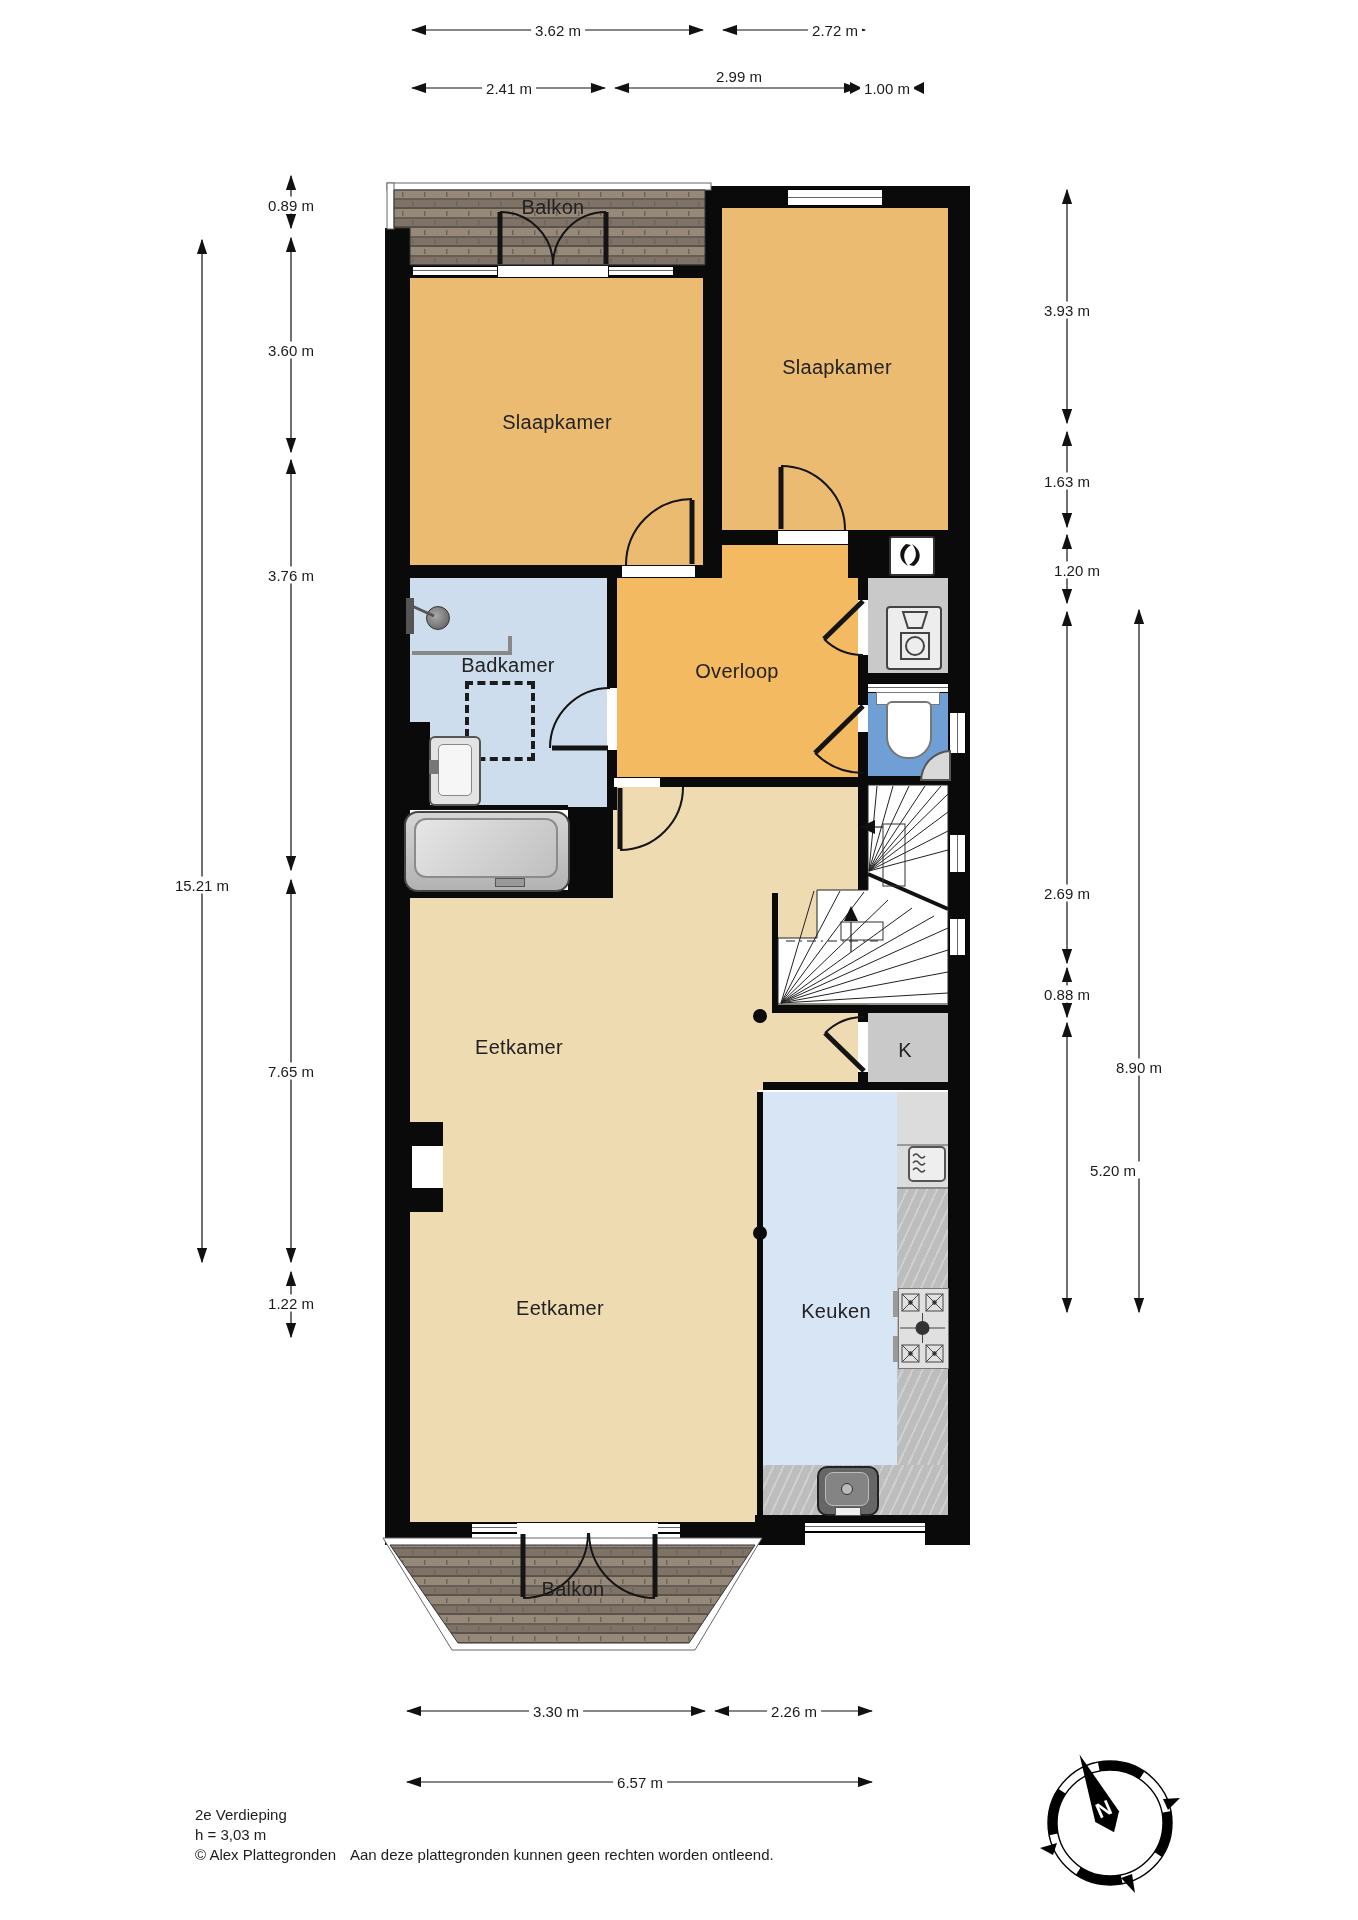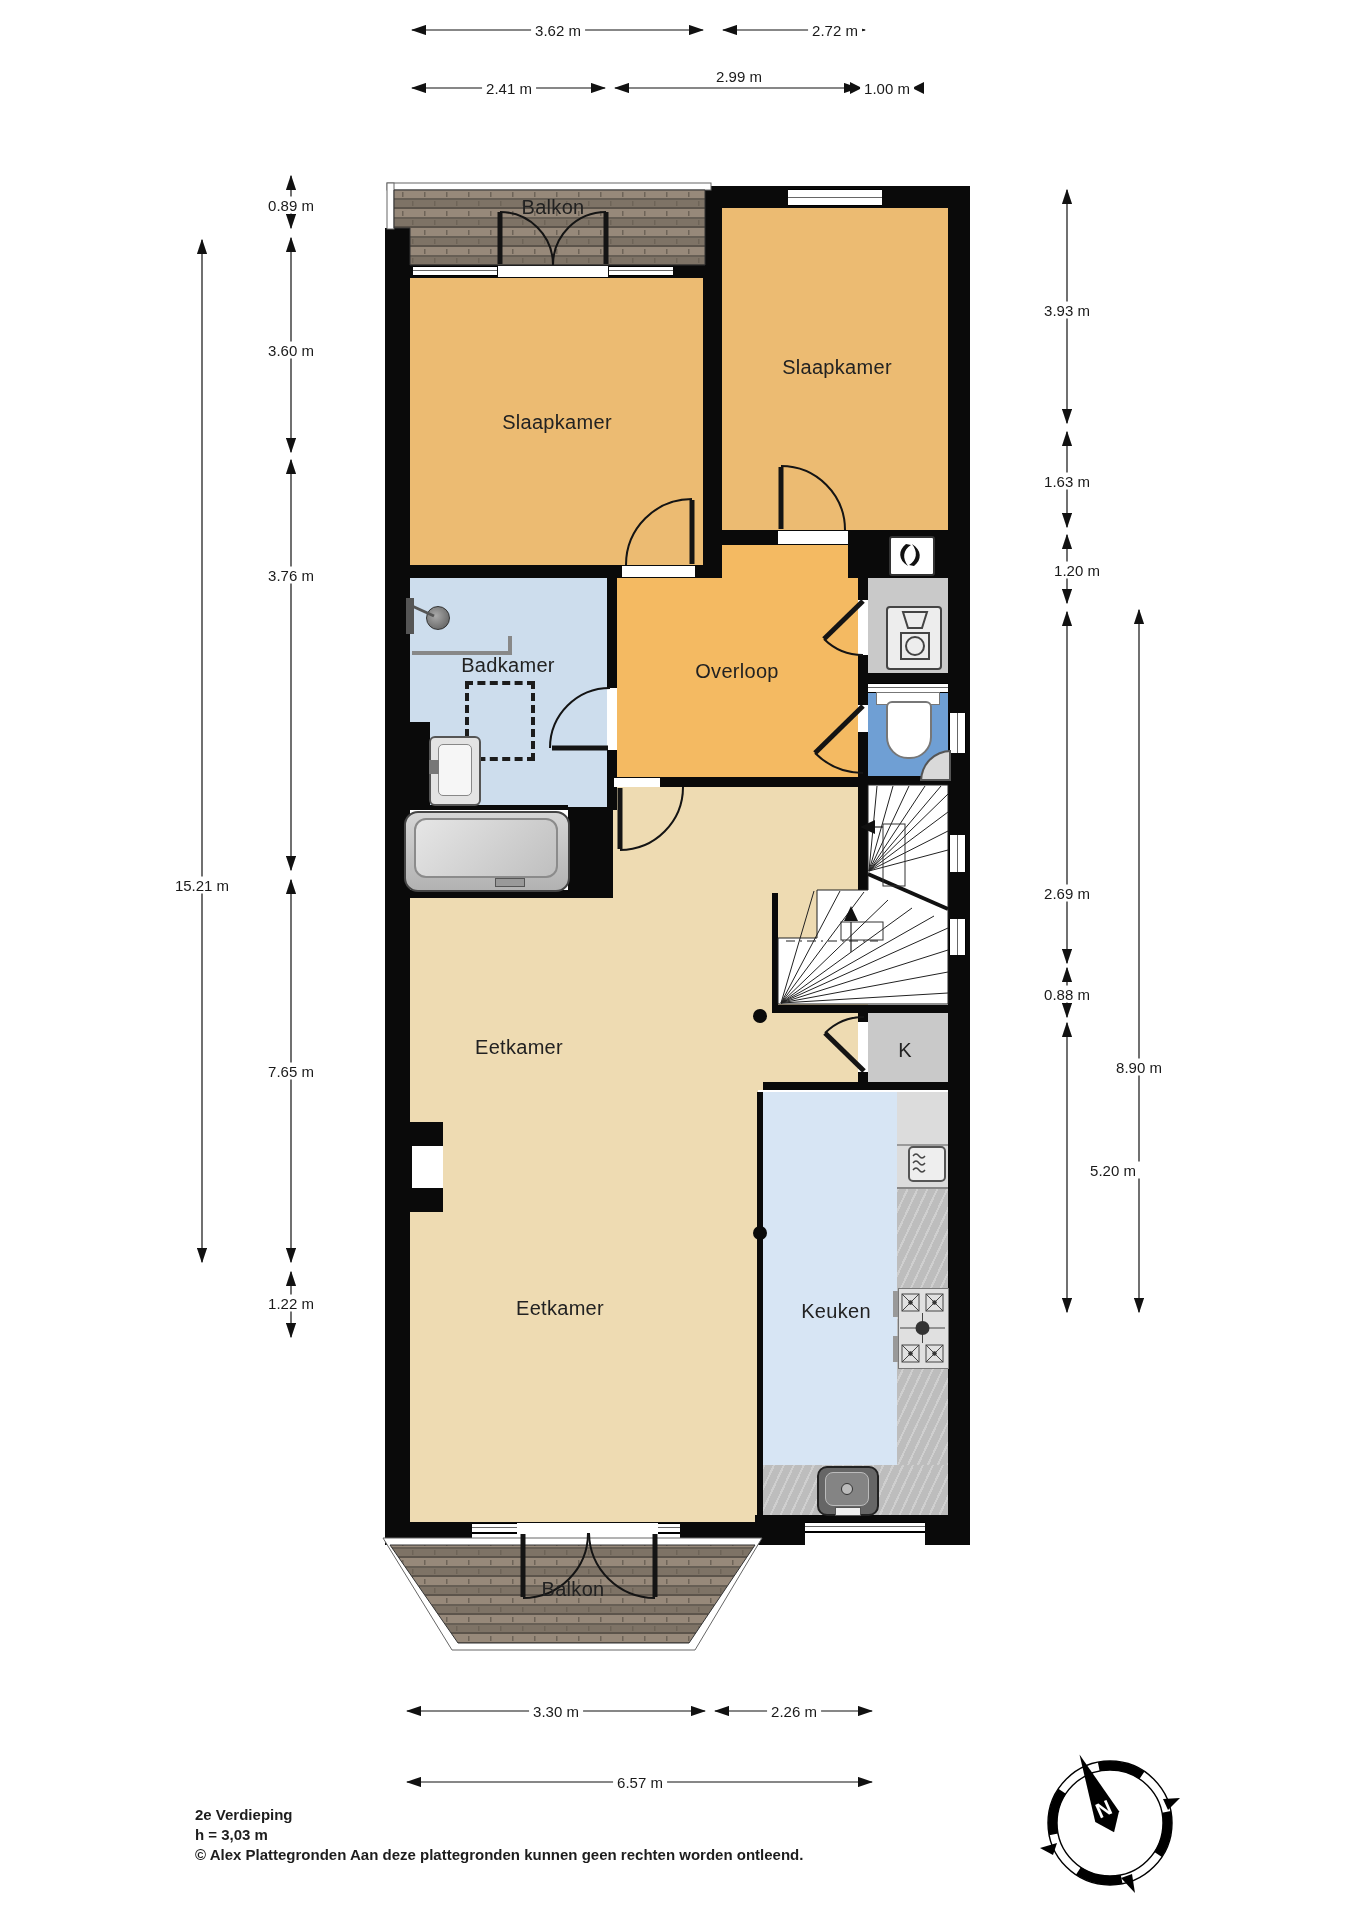--- a/index.html
+++ b/index.html
@@ -16,21 +16,21 @@
   .room-toilet{background:var(--toilet,#6f9fd4);}
   .room-kitchen{background:var(--kitchen_floor,#d7e5f4);}
   .room-closet{background:var(--closet,#c9c9c9);}
   .counter{background:#bdbdbd;background-image:repeating-linear-gradient(115deg,rgba(255,255,255,.28) 0 2px,rgba(0,0,0,0) 2px 9px);}
   .cabinet{background:#dcdcdc;}
   .win-h{position:absolute;background:linear-gradient(180deg,#000 0 1px,#fff 1px 4px,#666 4px 5px,#fff 5px 9px,#000 9px 10px);}
   .win-h17{position:absolute;background:linear-gradient(180deg,#000 0 1px,#fff 1px 8px,#666 8px 9px,#fff 9px 16px,#000 16px 17px);}
   .win-v{position:absolute;background:linear-gradient(90deg,#000 0 1px,#fff 1px 8px,#666 8px 9px,#fff 9px 16px,#000 16px 17px);}
   .rlabel{position:absolute;transform:translate(-50%,-50%);font-size:20px;letter-spacing:.3px;white-space:nowrap;color:#222;}
   .dim{position:absolute;transform:translate(-50%,-50%);font-size:15px;background:#fff;padding:0 4px;white-space:nowrap;color:#1a1a1a;}
-  .foot{position:absolute;font-size:15px;white-space:nowrap;color:#1d1d1d;font-weight:bold;}
+  .foot{position:absolute;font-size:15px;white-space:nowrap;color:#1d1d1d;}
   .dot{position:absolute;width:14px;height:14px;border-radius:50%;background:#0a0a0a;}
   svg.overlay{position:absolute;left:0;top:0;pointer-events:none;}
 </style>
 </head>
 <body>
 
 <div id="canvas">
 
   <div class="fill room-dining" style="left:410px;top:787px;width:348px;height:735px;"></div>
   <div class="fill room-dining" style="left:758px;top:787px;width:110px;height:303px;"></div>

